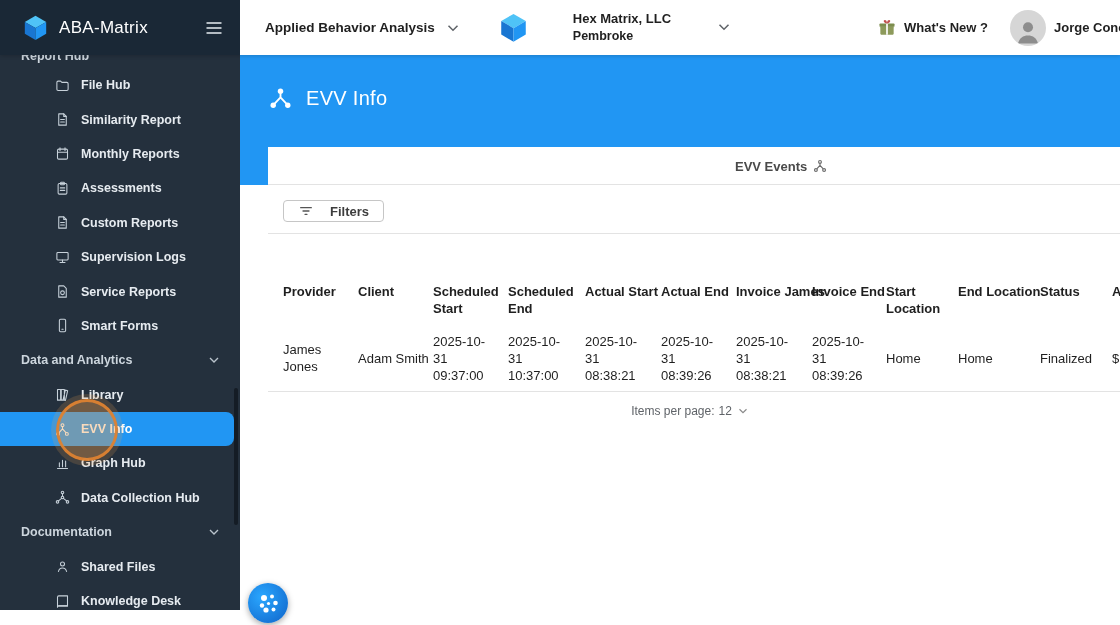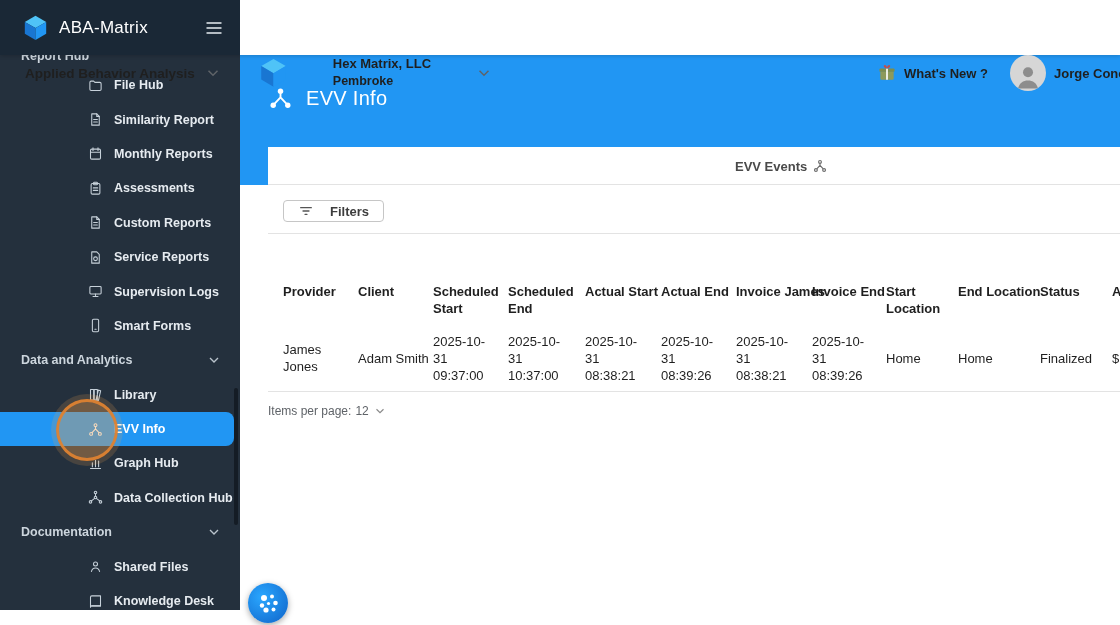--- a/index.html
+++ b/index.html
@@ -1,41 +1,41 @@
 <!DOCTYPE html>
 <html><head>
 <meta charset="utf-8">
 <style>
   * { box-sizing:border-box; margin:0; padding:0; }
   html,body { width:1120px; height:625px; overflow:hidden; }
   body { position:relative; font-family:"Liberation Sans", sans-serif; background:#fff; }
 
   
-  .topbar { position:absolute; top:0; left:0; width:1120px; height:55px; display:flex; background:#fff; z-index:40; box-shadow:0 1px 4px rgba(0,0,0,.18);flex-direction:column; }
+  .topbar { position:absolute; top:0; left:0; width:1120px; height:55px; display:flex; background:#fff; z-index:40; box-shadow:0 1px 4px rgba(0,0,0,.18); }
   .brand { width:240px; height:55px; background:#1a2836; display:flex; align-items:center; padding:0 16px 0 22px; gap:10px; flex:none; }
   .brand-name { color:#fff; font-size:17px; letter-spacing:.3px; flex:1; }
   .menu-btn { cursor:pointer; display:flex; }
   .topbar-main { flex:1; display:flex; align-items:center; padding-left:25px; min-width:0; }
   .selector { display:flex; align-items:center; gap:9px; cursor:pointer; }
   .practice-label { font-weight:700; font-size:13.5px; color:#1f1f1f; }
   .org { margin-left:36px;gap:44px; }
   .org-text { line-height:1.3; }
   .org-name { font-weight:700; font-size:13px; color:#1f1f1f; }
   .org-branch { font-weight:700; font-size:12.5px; color:#1f1f1f; }
   .top-right { margin-left:auto; display:flex; align-items:center; white-space:nowrap; }
   .whats-new { display:flex; align-items:center; gap:7px; cursor:pointer; }
   .whats-new-label { font-weight:700; font-size:13px; color:#1f1f1f; }
   .avatar { width:36px; height:36px; border-radius:50%; background:#d6d6d6; margin-left:22px; overflow:hidden; display:flex; justify-content:center; align-items:flex-end; cursor:pointer; flex:none; }
   .user-name { font-weight:700; font-size:13px; color:#1f1f1f; margin-left:8px; max-width:66px; overflow:hidden; }
 
   
   .sidebar { position:absolute; top:55px; left:0; bottom:15px; width:240px; background:#24303d; z-index:30; }
   .cut-row { height:13px; overflow:hidden; padding-left:21px; }
   .cut-row span { display:block; margin-top:-6px; font-size:12.5px; font-weight:700; color:#cdd6de; }
-  .nav-item { height:34.4px; display:flex; align-items:center; gap:11px; padding-left:88px; cursor:pointer; position:relative; }
+  .nav-item { height:34.4px; display:flex; align-items:center; gap:11px; padding-left:55px; cursor:pointer; position:relative; }
   .nav-item .nlabel { font-size:12.5px; font-weight:700; color:#e6ebf0; }
   .nav-item.selected { background:#2196f3; width:234px; border-radius:0 8px 8px 0; }
   .nav-item.selected .nlabel { color:#fff; }
   .nav-section { height:34.4px; display:flex; align-items:center; padding:0 18px 0 21px; cursor:pointer; }
   .nav-section .nlabel { font-size:12.5px; font-weight:700; color:#ccd5dd; flex:1; }
   .nicon { display:flex; flex:none; }
   .click-ring { position:absolute; left:56px; top:344px; width:62px; height:62px; border-radius:50%;
     background:rgba(240,160,80,.38); border:3px solid rgba(221,130,50,.95);
     box-shadow:0 0 0 5px rgba(240,160,80,.18); z-index:6; pointer-events:none; }
   .scroll-thumb { position:absolute; right:2px; top:333px; width:4px; height:137px; background:rgba(8,13,19,.55); border-radius:2px; cursor:pointer; }
@@ -48,21 +48,21 @@
   .card { position:absolute; left:28px; top:92px; width:1000px; background:#fff; z-index:3; min-height:430px; }
   .tabrow { height:38px; border-bottom:1px solid #e3e3e3; position:relative; background:#fff; }
   .tab { position:absolute; left:467px; top:0; height:38px; display:flex; align-items:center; gap:6px; font-size:13px; font-weight:600; color:#4a4a4a; cursor:pointer; }
   .filters-btn { margin:15px 0 0 15px; height:22px; display:inline-flex; align-items:center; gap:16px; padding:0 14px; border:1px solid #c6c6c6; border-radius:4px; font-size:13px; font-weight:600; color:#3d3d3d; background:#fff; cursor:pointer; }
 
   table { border-collapse:collapse; table-layout:fixed; width:909px; margin-top:10px; border-top:1px solid #e3e3e3; }
   th { vertical-align:top; text-align:left; padding:50px 4px 10px 15px; font-size:13px; font-weight:700; color:#1f1f1f; line-height:1.3; white-space:nowrap; overflow:visible; }
   th.wrap { white-space:normal; }
   td { padding:6px 4px 7px 15px; font-size:13px; color:#1f1f1f; border-bottom:1px solid #e3e3e3; line-height:1.3; vertical-align:middle; }
   td.nowrap { white-space:nowrap; }
-  .pagination { display:flex; justify-content:flex-start; align-items:center; gap:4px; margin:12px 155px 0 0; font-size:12px; color:#5f6368; cursor:pointer; }
+  .pagination { display:flex; justify-content:center; align-items:center; gap:4px; margin:12px 155px 0 0; font-size:12px; color:#5f6368; cursor:pointer; }
 
   .fab { position:absolute; left:248px; top:583px; width:40px; height:40px; border-radius:50%;
     background:radial-gradient(circle at 35% 35%, #2aa7ff, #0f63c8); z-index:60;
     box-shadow:0 2px 6px rgba(0,0,0,.35); display:flex; align-items:center; justify-content:center; cursor:pointer; }
 </style>
 </head>
 <body>
 
 <div class="topbar">
   <div class="brand">
@@ -176,34 +176,34 @@
         <svg viewBox="0 0 24 24" width="15" height="15" fill="none" stroke="#c7d1da" stroke-width="1.7" stroke-linecap="round" stroke-linejoin="round">
           <path d="M6 3h8l4 4v14H6z"></path>
           <path d="M14 3v4h4M9 12h6M9 16h6"></path>
         </svg>
       </span>
     <span class="nlabel">Custom Reports</span>
   </div>
   <div class="nav-item">
     <span class="nicon">
         <svg viewBox="0 0 24 24" width="15" height="15" fill="none" stroke="#c7d1da" stroke-width="1.7" stroke-linecap="round" stroke-linejoin="round">
+          <rect x="3" y="4" width="18" height="12" rx="1.5"></rect>
+          <path d="M12 16v4M8 20h8"></path>
+        </svg>
+      </span>
+    <span class="nlabel">Supervision Logs</span>
+  </div>
+  <div class="nav-item">
+    <span class="nicon">
+        <svg viewBox="0 0 24 24" width="15" height="15" fill="none" stroke="#c7d1da" stroke-width="1.7" stroke-linecap="round" stroke-linejoin="round">
           <path d="M6 3h8l4 4v14H6z"></path>
           <circle cx="12" cy="14" r="3"></circle>
         </svg>
       </span>
     <span class="nlabel">Service Reports</span>
-  </div>
-  <div class="nav-item">
-    <span class="nicon">
-        <svg viewBox="0 0 24 24" width="15" height="15" fill="none" stroke="#c7d1da" stroke-width="1.7" stroke-linecap="round" stroke-linejoin="round">
-          <rect x="3" y="4" width="18" height="12" rx="1.5"></rect>
-          <path d="M12 16v4M8 20h8"></path>
-        </svg>
-      </span>
-    <span class="nlabel">Supervision Logs</span>
   </div>
   <div class="nav-item">
     <span class="nicon">
         <svg viewBox="0 0 24 24" width="15" height="15" fill="none" stroke="#c7d1da" stroke-width="1.7" stroke-linecap="round" stroke-linejoin="round">
           <rect x="7" y="2" width="10" height="20" rx="2"></rect>
           <path d="M11 18h2"></path>
         </svg>
       </span>
     <span class="nlabel">Smart Forms</span>
   </div>

